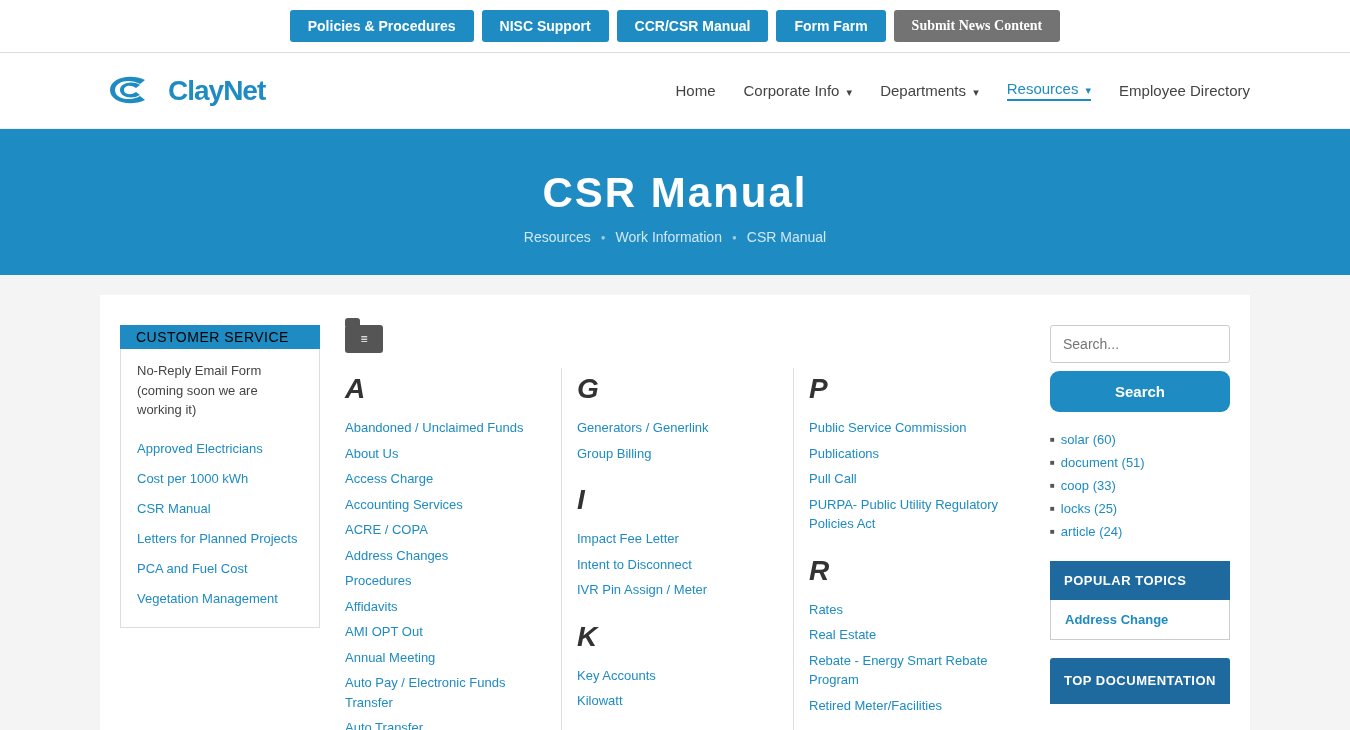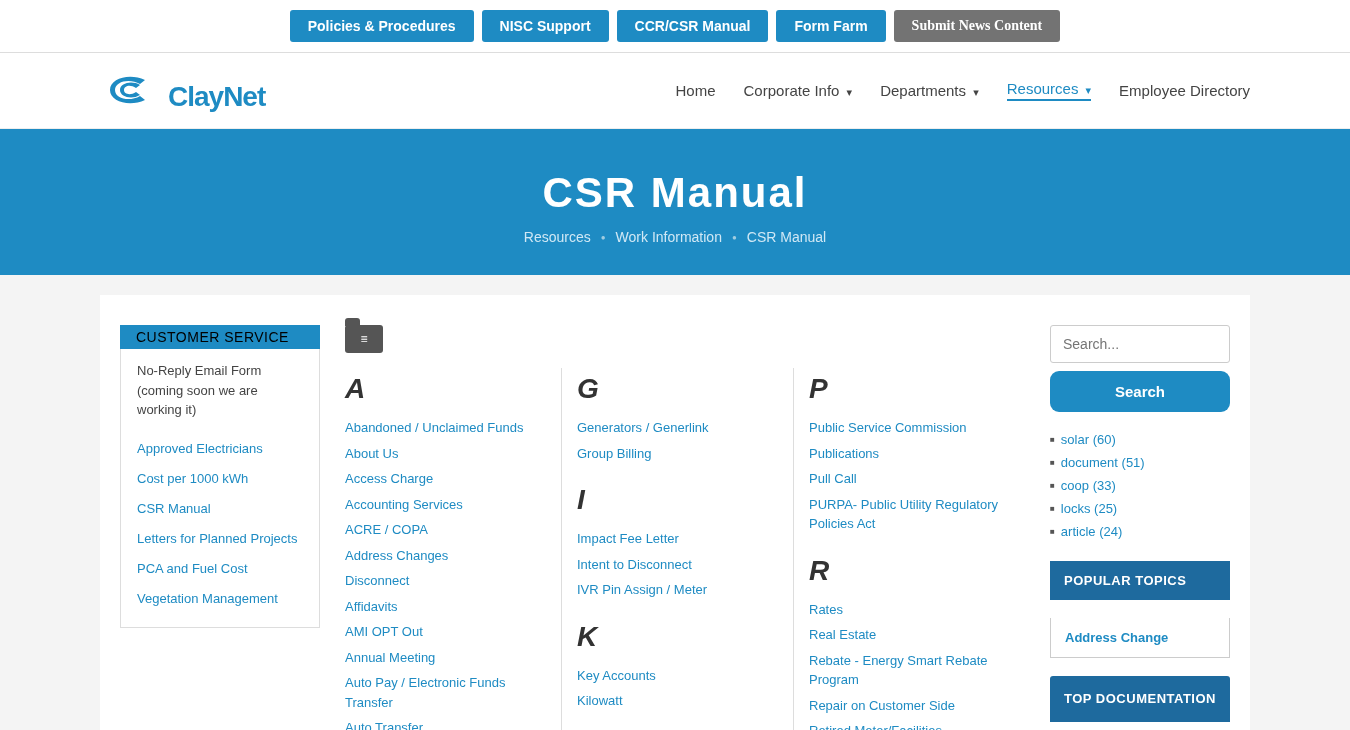--- a/index.html
+++ b/index.html
@@ -29,21 +29,21 @@
     .header {
       background: #fff;
       padding: 15px 100px;
       display: flex;
       align-items: center;
       justify-content: space-between;
       border-bottom: 1px solid #eee;
     }
     .logo-area {
       display: flex;
-      align-items: flex-end;
+      align-items: center;
     }
     .logo-text {
       font-size: 28px;
       font-weight: 700;
       color: #1e8bc3;
       letter-spacing: -1px;
     }
     .nav-links {
       display: flex;
       align-items: center;
@@ -215,21 +215,21 @@
       color: #555;
     }
 
     .popular-topics-box {
       background: #1e6a9e;
       color: #fff;
       padding: 12px 14px;
       font-size: 13px;
       font-weight: 700;
       letter-spacing: 0.5px;
-      margin-bottom: 18px;
+      margin-bottom: 0;
       text-transform: uppercase;
     }
     .popular-topics-body {
       border: 1px solid #ccc;
       border-top: none;
       padding: 12px 14px;
       margin-bottom: 18px;
     }
     .popular-link {
       display: block;
@@ -322,21 +322,21 @@
     <div class="alpha-grid">
 
       <div class="alpha-col">
         <div class="alpha-letter">A</div>
         <a class="alpha-link">Abandoned / Unclaimed Funds</a>
         <a class="alpha-link">About Us</a>
         <a class="alpha-link">Access Charge</a>
         <a class="alpha-link">Accounting Services</a>
         <a class="alpha-link">ACRE / COPA</a>
         <a class="alpha-link">Address Changes</a>
-        <a class="alpha-link">Disconnect</a>
+        <a class="alpha-link">Procedures</a>
         <a class="alpha-link">Affidavits</a>
         <a class="alpha-link">AMI OPT Out</a>
         <a class="alpha-link">Annual Meeting</a>
         <a class="alpha-link">Auto Pay / Electronic Funds Transfer</a>
         <a class="alpha-link">Auto Transfer</a>
 
       </div>
 
       <div class="alpha-col">
         <div class="alpha-letter">G</div>
@@ -358,21 +358,20 @@
         <div class="alpha-letter">P</div>
         <a class="alpha-link">Public Service Commission</a>
         <a class="alpha-link">Publications</a>
         <a class="alpha-link">Pull Call</a>
         <a class="alpha-link">PURPA- Public Utility Regulatory Policies Act</a>
 
         <div class="alpha-letter" style="margin-top:18px;">R</div>
         <a class="alpha-link">Rates</a>
         <a class="alpha-link">Real Estate</a>
         <a class="alpha-link">Rebate - Energy Smart Rebate Program</a>
-        <a class="alpha-link">Repair on Customer Side</a>
         <a class="alpha-link">Retired Meter/Facilities</a>
 
       </div>
     </div>
   </div>
 
   <div class="right-sidebar">
     <input class="search-box" type="text" placeholder="Search..." style="">
     <button class="search-btn">Search</button>
 

